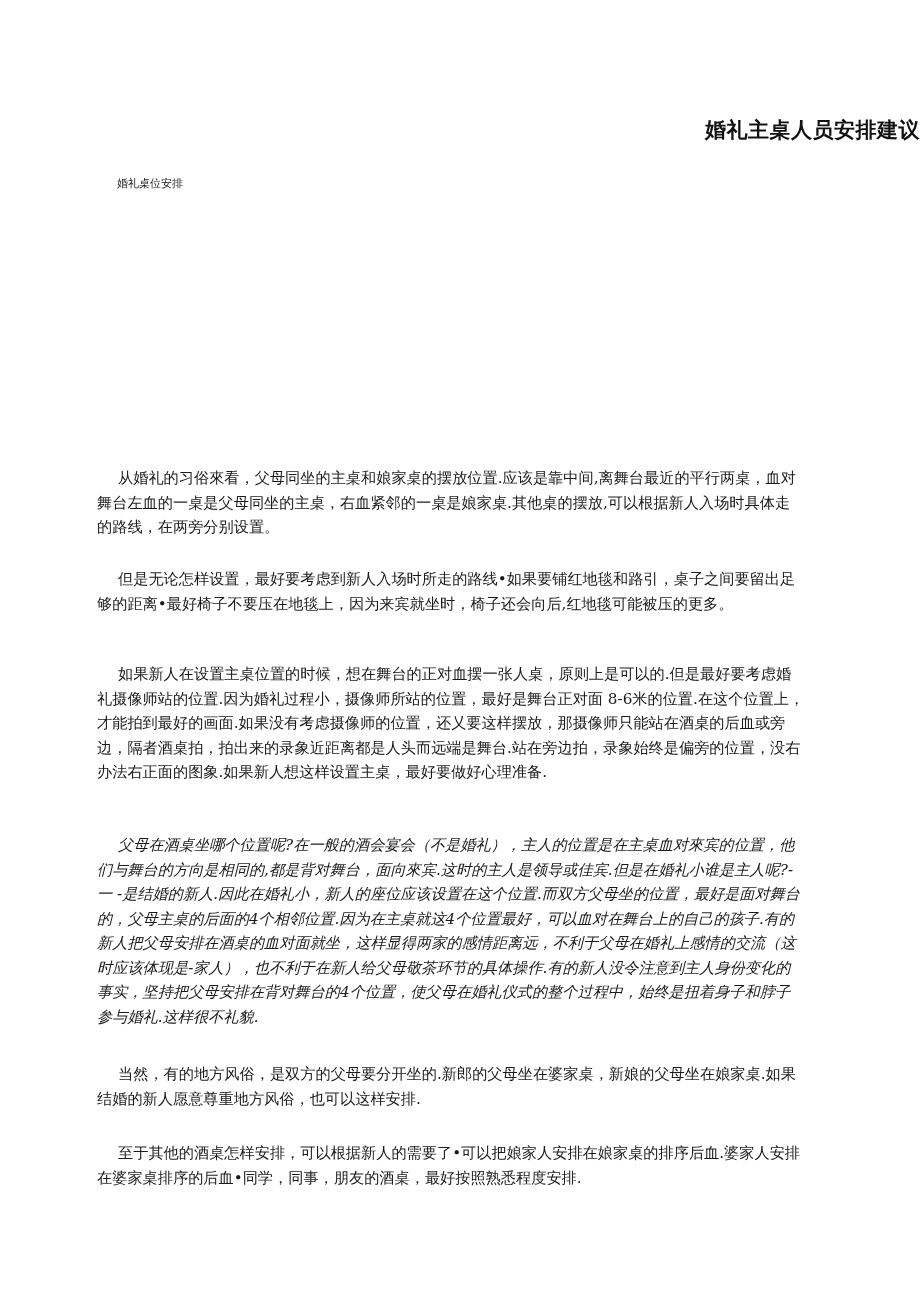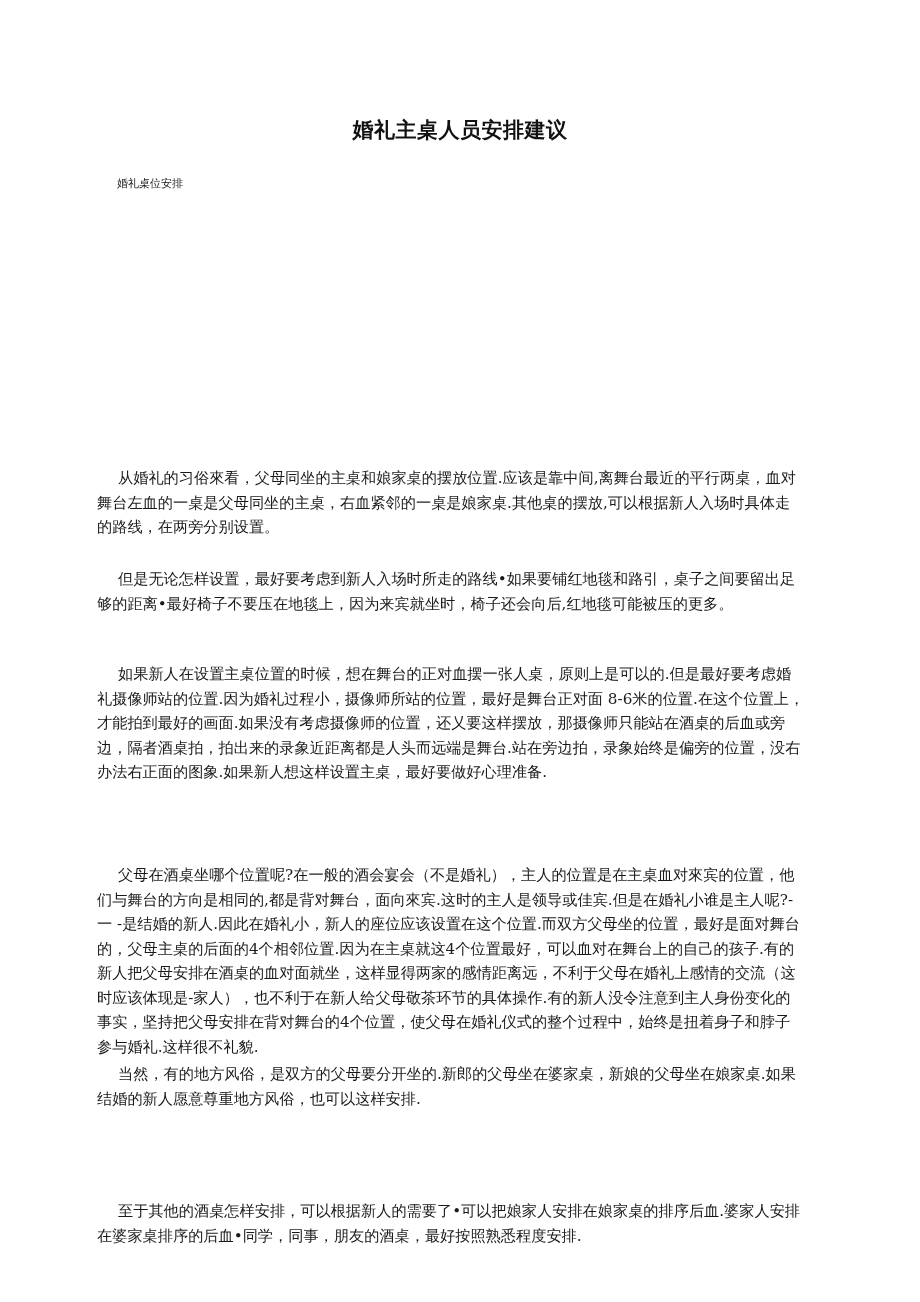--- a/index.html
+++ b/index.html
@@ -20,21 +20,21 @@
       left: 0;
       top: 0;
       width: 920px;
       height: 1302px;
     }
     .title {
       position: absolute;
       top: 116px;
       left: 0;
       width: 920px;
-      text-align: center;
+      text-align: right;
       font-family: "DejaVu Sans", "Liberation Sans", sans-serif;
       font-size: 21px;
       font-weight: bold;
       color: #111;
       letter-spacing: 0.5px;
     }
     .subtitle {
       position: absolute;
       top: 176px;
       left: 117px;
@@ -50,23 +50,23 @@
       text-indent: 21px;
       color: #1a1a1a;
       text-align: left;
       word-break: break-all;
     }
     #p1 { top: 216px; }
     #p2 { top: 338px; }
     #p3 { top: 451px; }
     #p4 { top: 552px; }
     #p5 { top: 647px; }
-    #p6 { top: 848px; }
+    #p6 { top: 818px; font-style: italic; }
     #p7 { top: 1047px; }
-    #p8 { top: 1179px; margin-top: 20px; }
+    #p8 { top: 1121px; margin-top: 20px; }
   </style>
 </head>
 <body>
 
 <div class="page">
   <div class="title">婚礼主桌人员安排建议</div>
   <div class="subtitle">婚礼桌位安排</div>
 
   <p class="para" id="p3">从婚礼的习俗來看，父母同坐的主桌和娘家桌的摆放位置.应该是靠中间,离舞台最近的平行两桌，血对舞台左血的一桌是父母同坐的主桌，右血紧邻的一桌是娘家桌.其他桌的摆放,可以根据新人入场时具体走的路线，在两旁分别设置。</p>
   <p class="para" id="p4">但是无论怎样设置，最好要考虑到新人入场时所走的路线•如果要铺红地毯和路引，桌子之间要留出足够的距离•最好椅子不要压在地毯上，因为来宾就坐时，椅子还会向后,红地毯可能被压的更多。</p>

